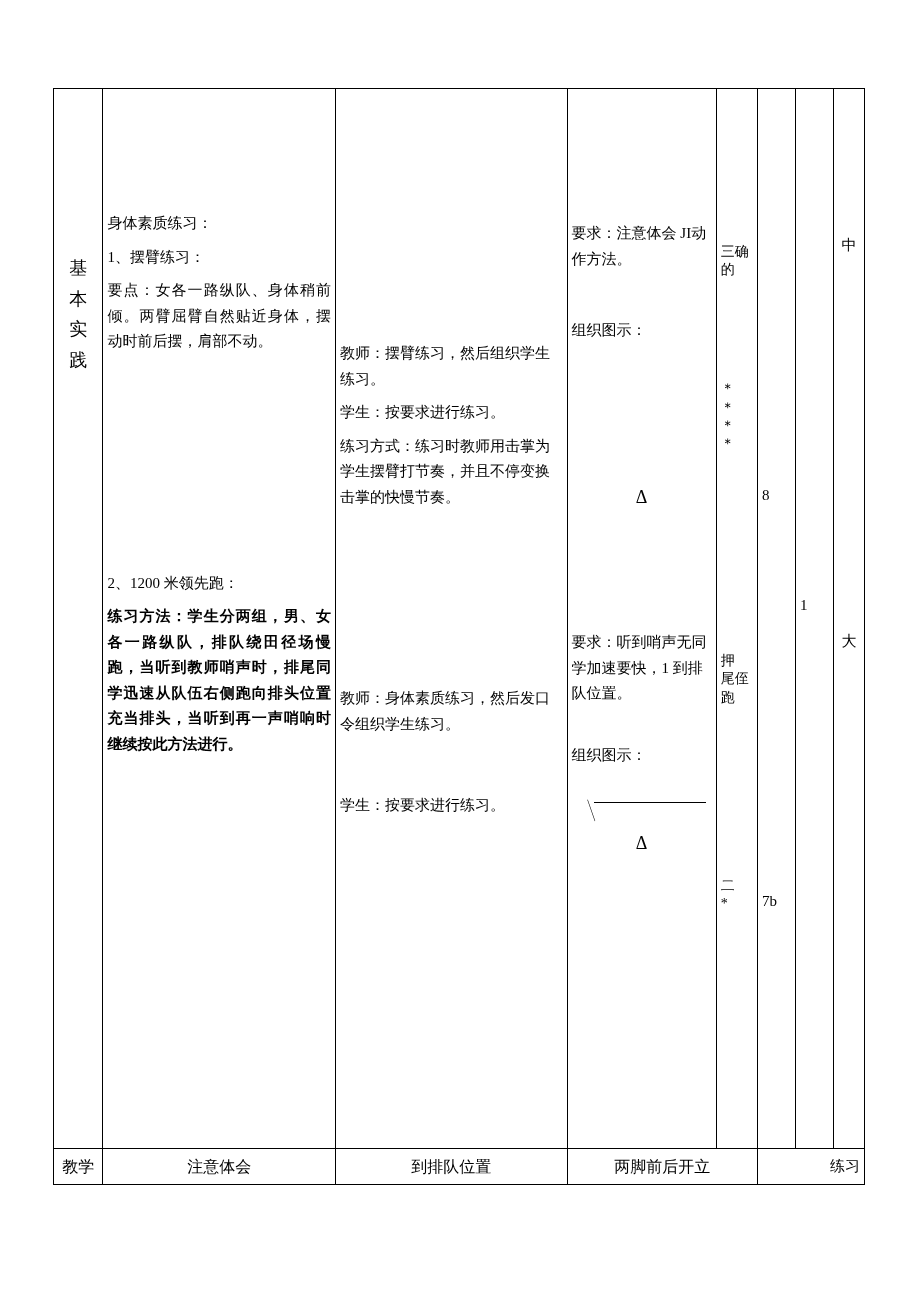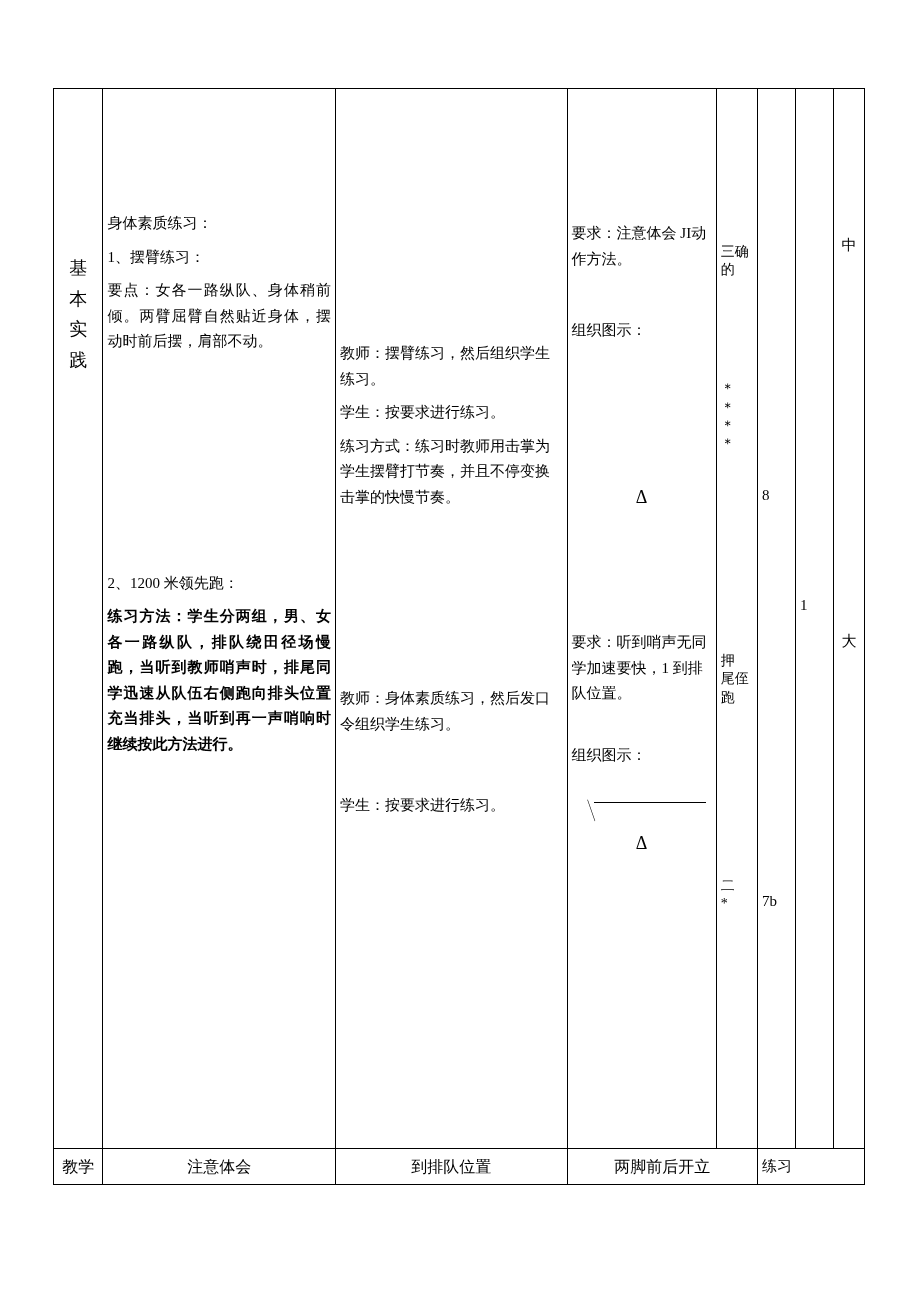--- a/index.html
+++ b/index.html
@@ -102,21 +102,21 @@
     text-align: center;
     vertical-align: top;
   }
   .intensity-inner {
     padding-top: 140px;
     display: flex;
     flex-direction: column;
     gap: 370px;
   }
   .footer-practice {
-    text-align: left;
+    text-align: right;
     vertical-align: middle !important;
   }
 </style>
 </head>
 <body>
 
 <div class="page">
 <table class="main">
   <colgroup>
     <col class="col-section">

